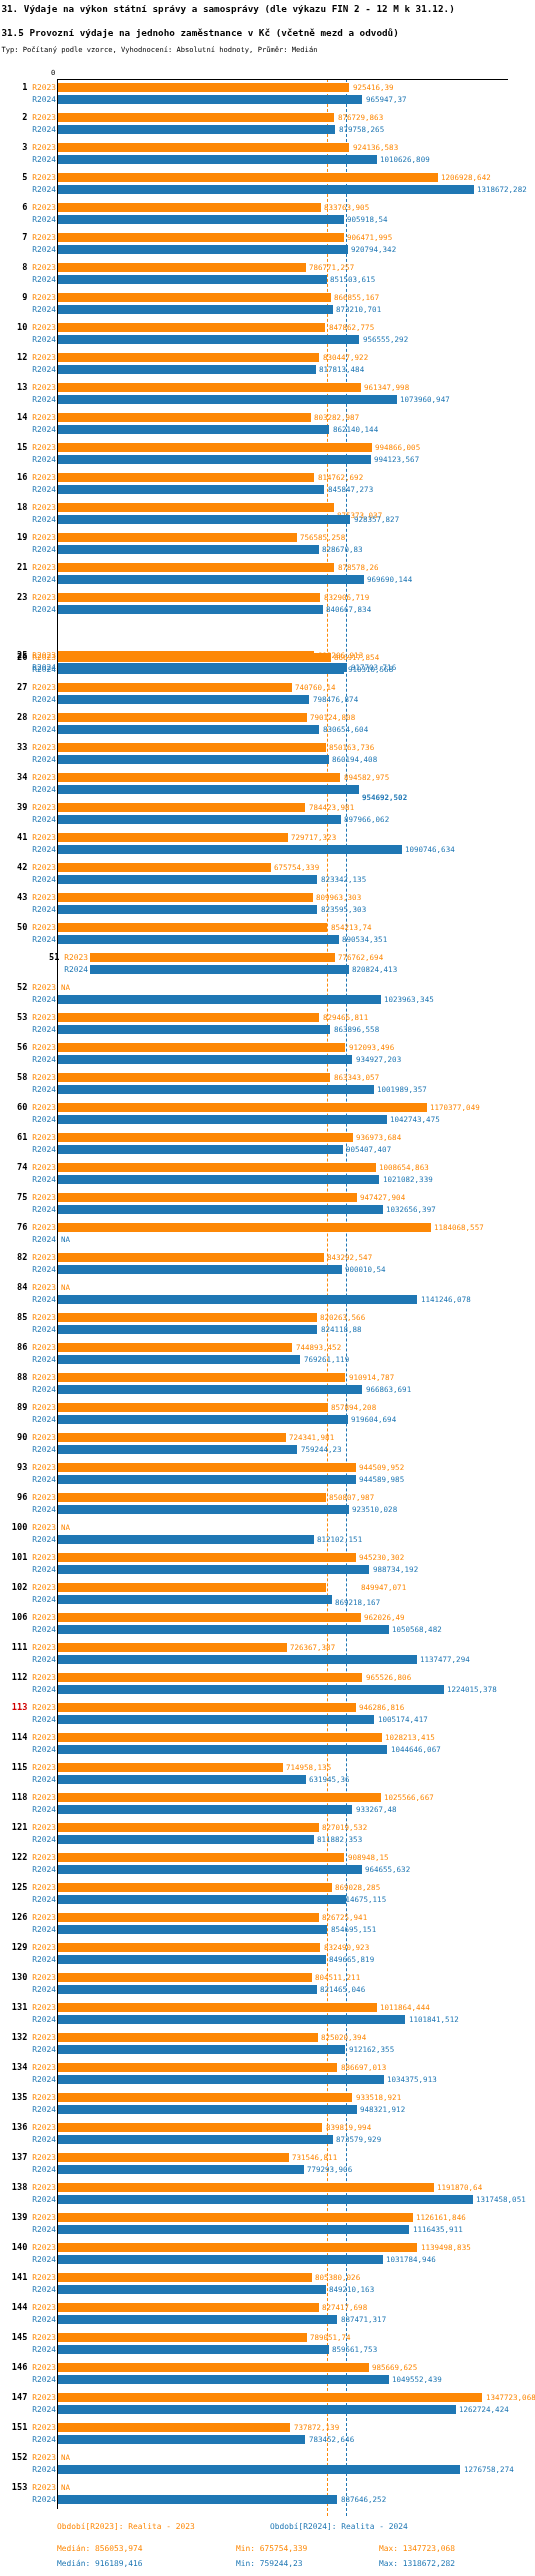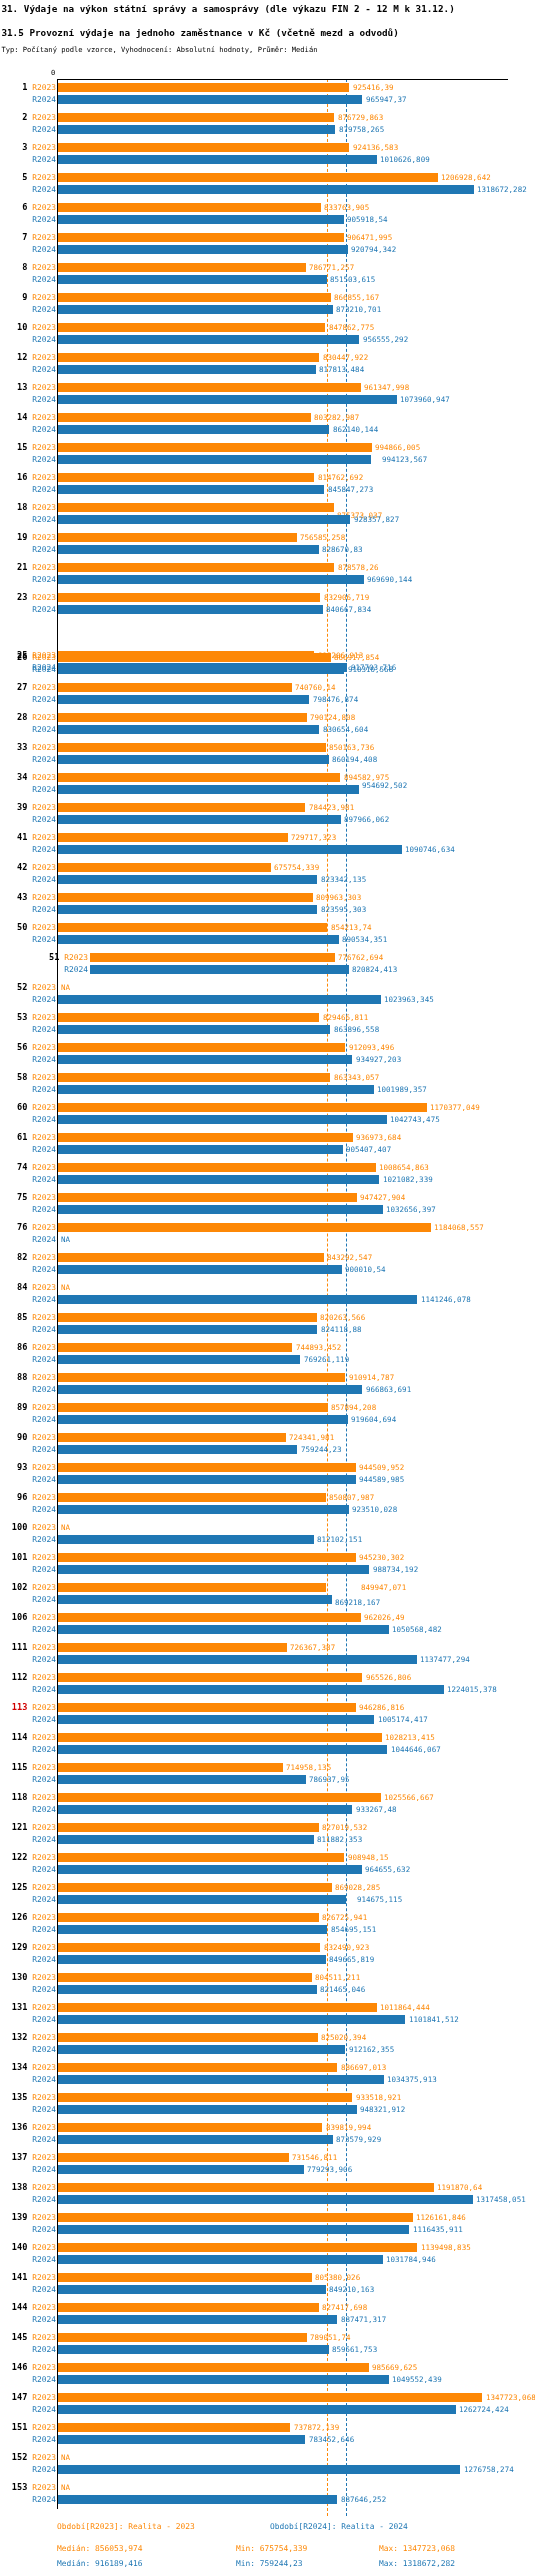--- a/index.html
+++ b/index.html
@@ -145,21 +145,21 @@
       <div class="bar" style="top: 12px; width: 271px; background: rgb(31, 119, 180);"></div>
       <div class="val" style="top: 12px; left: 333px; color: rgb(31, 119, 180);">862140,144</div>
     </div>
     <div class="pair" style="top: 360px;">
       <div class="rownum">15</div>
       <div class="slabel" style="top: 0px; color: rgb(253, 136, 6);">R2023</div>
       <div class="bar" style="top: 0px; width: 314px; background: rgb(253, 136, 6);"></div>
       <div class="val" style="top: 0px; left: 375px; color: rgb(253, 136, 6);">994866,005</div>
       <div class="slabel" style="top: 12px; color: rgb(31, 119, 180);">R2024</div>
       <div class="bar" style="top: 12px; width: 313px; background: rgb(31, 119, 180);"></div>
-      <div class="val" style="top: 12px; left: 374px; color: rgb(31, 119, 180); margin-left: 8px;">994123,567</div>
+      <div class="val" style="top: 12px; left: 374px; color: rgb(31, 119, 180);">994123,567</div>
     </div>
     <div class="pair" style="top: 390px;">
       <div class="rownum">16</div>
       <div class="slabel" style="top: 0px; color: rgb(253, 136, 6);">R2023</div>
       <div class="bar" style="top: 0px; width: 256px; background: rgb(253, 136, 6);"></div>
       <div class="val" style="top: 0px; left: 318px; color: rgb(253, 136, 6);">814762,692</div>
       <div class="slabel" style="top: 12px; color: rgb(31, 119, 180);">R2024</div>
       <div class="bar" style="top: 12px; width: 266px; background: rgb(31, 119, 180);"></div>
       <div class="val" style="top: 12px; left: 328px; color: rgb(31, 119, 180);">845847,273</div>
     </div>
@@ -244,21 +244,21 @@
       <div class="bar" style="top: 12px; width: 271px; background: rgb(31, 119, 180);"></div>
       <div class="val" style="top: 12px; left: 332px; color: rgb(31, 119, 180);">860194,408</div>
     </div>
     <div class="pair" style="top: 690px;">
       <div class="rownum">34</div>
       <div class="slabel" style="top: 0px; color: rgb(253, 136, 6);">R2023</div>
       <div class="bar" style="top: 0px; width: 282px; background: rgb(253, 136, 6);"></div>
       <div class="val" style="top: 0px; left: 344px; color: rgb(253, 136, 6);">894582,975</div>
       <div class="slabel" style="top: 12px; color: rgb(31, 119, 180);">R2024</div>
       <div class="bar" style="top: 12px; width: 301px; background: rgb(31, 119, 180);"></div>
-      <div class="val" style="top: 8px; left: 362px; color: rgb(31, 119, 180);">954692,502</div>
+      <div class="val" style="top: 20px; left: 362px; color: rgb(31, 119, 180); font-weight: bold;">954692,502</div>
     </div>
     <div class="pair" style="top: 720px;">
       <div class="rownum">39</div>
       <div class="slabel" style="top: 0px; color: rgb(253, 136, 6);">R2023</div>
       <div class="bar" style="top: 0px; width: 247px; background: rgb(253, 136, 6);"></div>
       <div class="val" style="top: 0px; left: 309px; color: rgb(253, 136, 6);">784423,981</div>
       <div class="slabel" style="top: 12px; color: rgb(31, 119, 180);">R2024</div>
       <div class="bar" style="top: 12px; width: 283px; background: rgb(31, 119, 180);"></div>
       <div class="val" style="top: 12px; left: 344px; color: rgb(31, 119, 180);">897966,062</div>
     </div>
@@ -537,21 +537,21 @@
       <div class="bar" style="top: 12px; width: 329px; background: rgb(31, 119, 180);"></div>
       <div class="val" style="top: 12px; left: 391px; color: rgb(31, 119, 180);">1044646,067</div>
     </div>
     <div class="pair" style="top: 1680px;">
       <div class="rownum">115</div>
       <div class="slabel" style="top: 0px; color: rgb(253, 136, 6);">R2023</div>
       <div class="bar" style="top: 0px; width: 225px; background: rgb(253, 136, 6);"></div>
       <div class="val" style="top: 0px; left: 286px; color: rgb(253, 136, 6);">714958,135</div>
       <div class="slabel" style="top: 12px; color: rgb(31, 119, 180);">R2024</div>
       <div class="bar" style="top: 12px; width: 248px; background: rgb(31, 119, 180);"></div>
-      <div class="val" style="top: 12px; left: 309px; color: rgb(31, 119, 180);">786937,95</div>
+      <div class="val" style="top: 12px; left: 309px; color: rgb(31, 119, 180);">631945,36</div>
     </div>
     <div class="pair" style="top: 1710px;">
       <div class="rownum">118</div>
       <div class="slabel" style="top: 0px; color: rgb(253, 136, 6);">R2023</div>
       <div class="bar" style="top: 0px; width: 323px; background: rgb(253, 136, 6);"></div>
       <div class="val" style="top: 0px; left: 384px; color: rgb(253, 136, 6);">1025566,667</div>
       <div class="slabel" style="top: 12px; color: rgb(31, 119, 180);">R2024</div>
       <div class="bar" style="top: 12px; width: 294px; background: rgb(31, 119, 180);"></div>
       <div class="val" style="top: 12px; left: 356px; color: rgb(31, 119, 180);">933267,48</div>
     </div>
@@ -573,21 +573,21 @@
       <div class="bar" style="top: 12px; width: 304px; background: rgb(31, 119, 180);"></div>
       <div class="val" style="top: 12px; left: 365px; color: rgb(31, 119, 180);">964655,632</div>
     </div>
     <div class="pair" style="top: 1800px;">
       <div class="rownum">125</div>
       <div class="slabel" style="top: 0px; color: rgb(253, 136, 6);">R2023</div>
       <div class="bar" style="top: 0px; width: 274px; background: rgb(253, 136, 6);"></div>
       <div class="val" style="top: 0px; left: 335px; color: rgb(253, 136, 6);">869028,285</div>
       <div class="slabel" style="top: 12px; color: rgb(31, 119, 180);">R2024</div>
       <div class="bar" style="top: 12px; width: 288px; background: rgb(31, 119, 180);"></div>
-      <div class="val" style="top: 12px; left: 357px; color: rgb(31, 119, 180);">914675,115</div>
+      <div class="val" style="top: 12px; left: 341px; color: rgb(31, 119, 180);">914675,115</div>
     </div>
     <div class="pair" style="top: 1830px;">
       <div class="rownum">126</div>
       <div class="slabel" style="top: 0px; color: rgb(253, 136, 6);">R2023</div>
       <div class="bar" style="top: 0px; width: 261px; background: rgb(253, 136, 6);"></div>
       <div class="val" style="top: 0px; left: 322px; color: rgb(253, 136, 6);">826725,941</div>
       <div class="slabel" style="top: 12px; color: rgb(31, 119, 180);">R2024</div>
       <div class="bar" style="top: 12px; width: 269px; background: rgb(31, 119, 180);"></div>
       <div class="val" style="top: 12px; left: 331px; color: rgb(31, 119, 180);">854695,151</div>
     </div>

